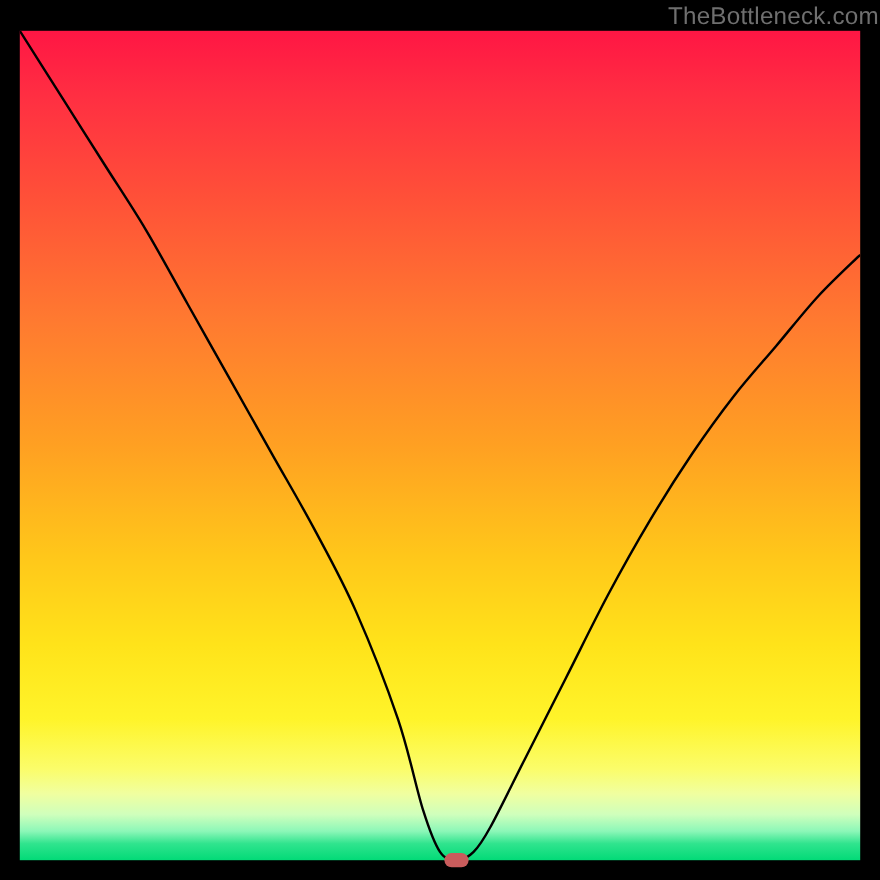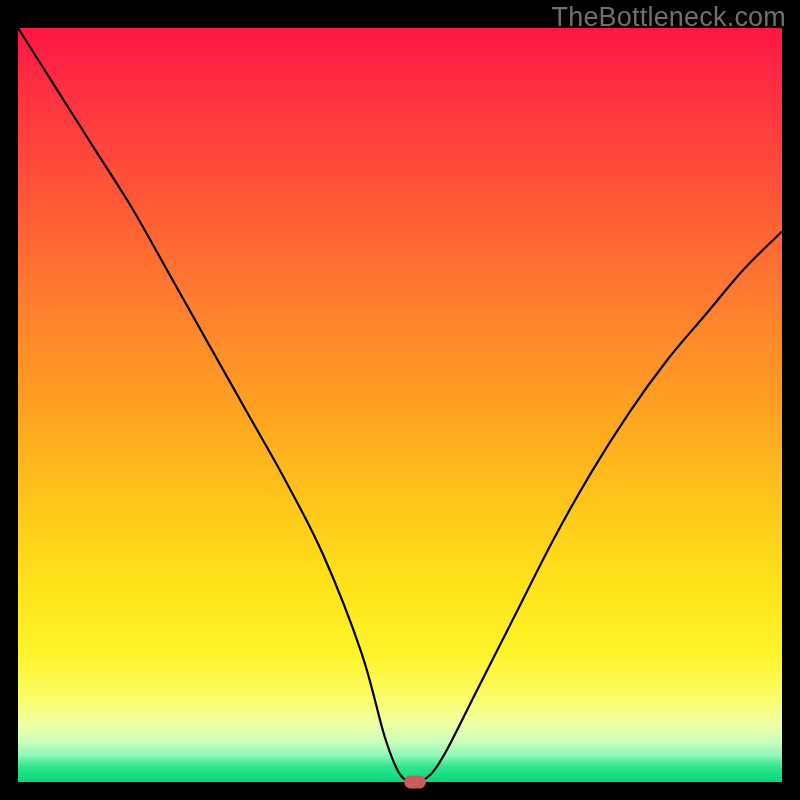--- a/index.html
+++ b/index.html
@@ -13,23 +13,23 @@
   }
   .frame {
     position: relative;
     width: 800px;
     height: 800px;
     background: #000;
   }
   .watermark {
     position: absolute;
     top: 2px;
-    right: 14px;
+    right: 1px;
     color: #6f6f6f;
-    font-size: 27px;
+    font-size: 22px;
     font-weight: 500;
     letter-spacing: 0.2px;
     z-index: 10;
   }
   .plot {
     position: absolute;
     left: 18px;
     top: 28px;
     width: 764px;
     height: 754px;

